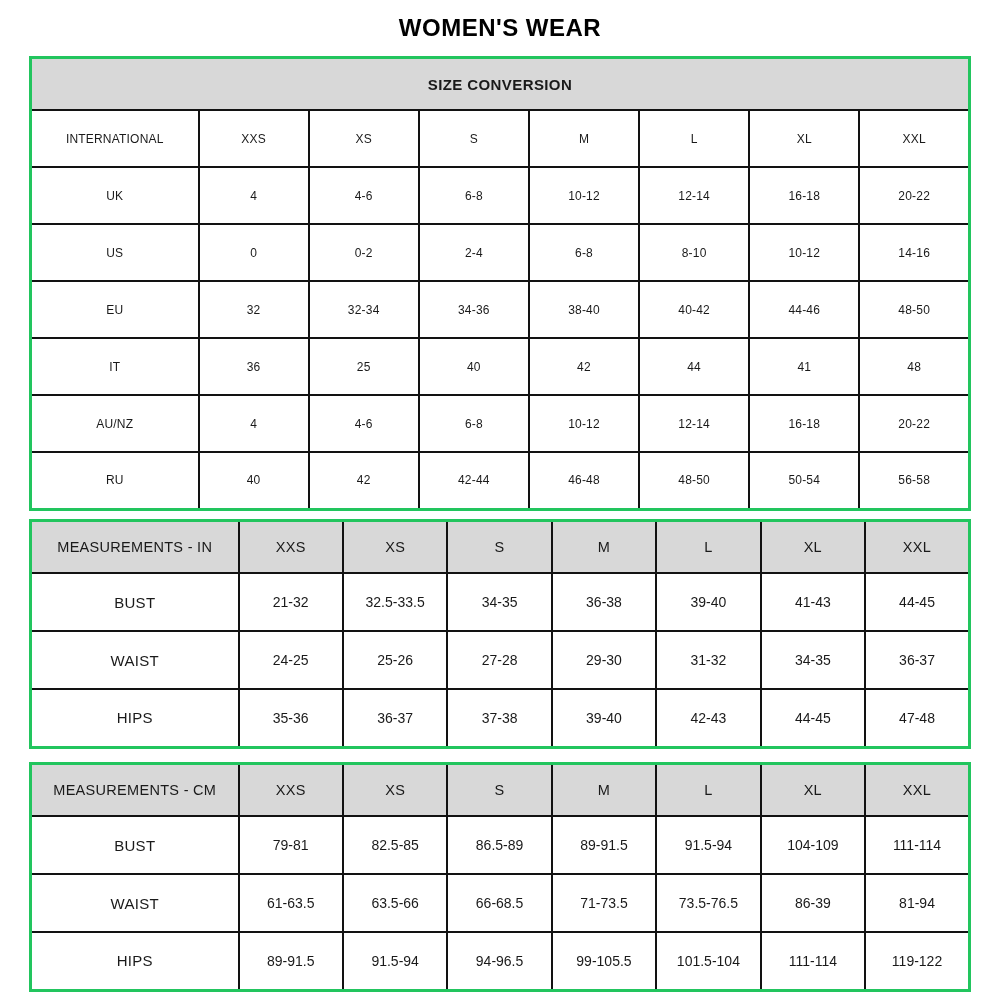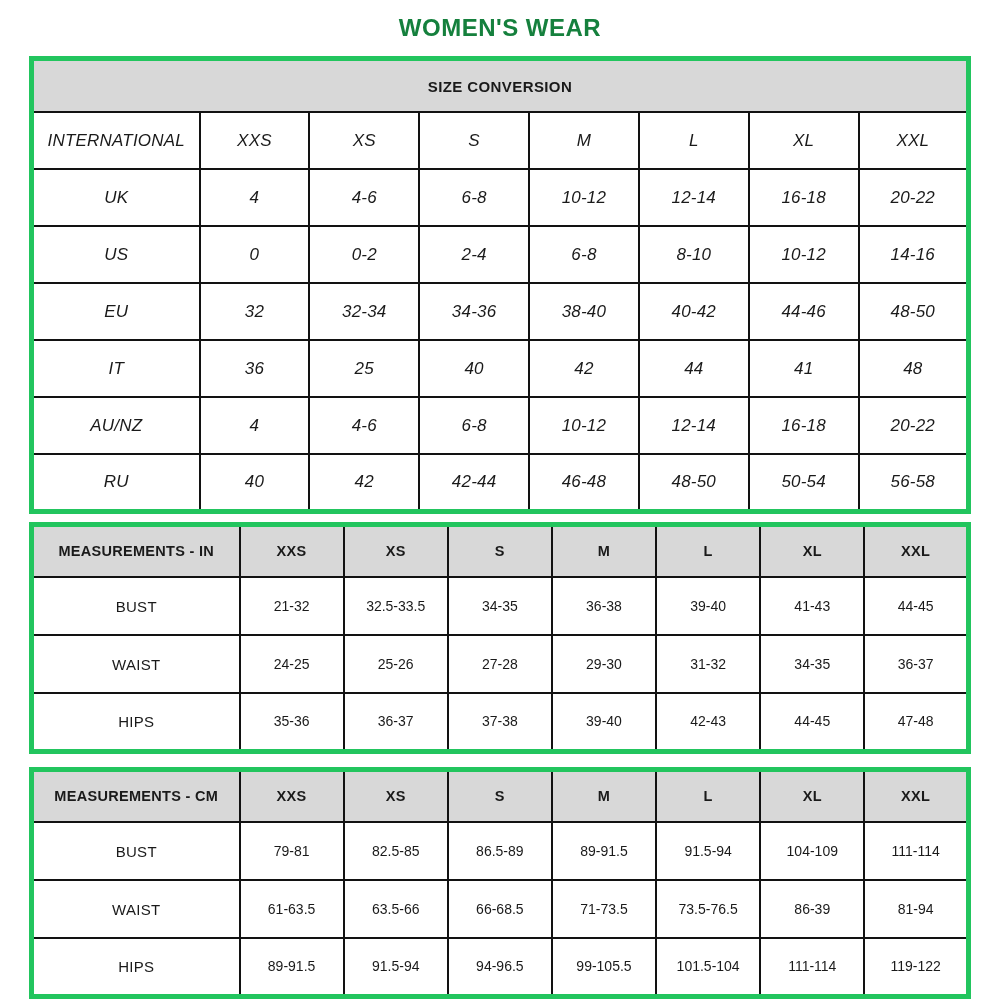--- a/index.html
+++ b/index.html
@@ -15,54 +15,54 @@
     width: 942px;
     margin: 0 auto;
     padding-top: 14px;
   }
   .title {
     text-align: center;
     font-size: 24px;
     font-weight: bold;
     letter-spacing: 0.5px;
     margin: 0 0 14px 0;
-    color: #15803d;
+    color: #000000;
   }
   table {
     width: 100%;
     border-collapse: collapse;
     table-layout: fixed;
   }
   td, th {
     border: 2px solid #121212;
     text-align: center;
     vertical-align: middle;
     padding: 0;
     overflow: hidden;
   }
-  table.t1, table.t2, table.t3 { border: 5px solid #22c55e; }
+  table.t1, table.t2, table.t3 { border: 3px solid #22c55e; }
 
   
   .t1 { margin-bottom: 8px; }
   .t1 .band th {
     height: 50px;
     background: #d8d8d8;
     font-size: 15px;
     font-weight: bold;
     letter-spacing: 0.4px;
   }
   .t1 tr.r { height: 57px; }
-  .t1 td { font-size: 17px; font-weight: normal; letter-spacing: 0.2px; font-style: italic; }
+  .t1 td { font-size: 12px; font-weight: normal; letter-spacing: 0.2px; }
 
   
   .t2 { margin-bottom: 13px; }
   .t2 tr.hdr, .t3 tr.hdr { height: 53px; }
   .t2 tr.hdr td, .t3 tr.hdr td {
     background: #d8d8d8;
-    font-weight: bold;
+    font-weight: normal;
     font-size: 14.5px;
     letter-spacing: 0.3px;
     margin-left: 29px;
   }
   .t2 tr.r, .t3 tr.r { height: 58px; }
   .t2 td.lbl, .t3 td.lbl { font-size: 15px; letter-spacing: 0.3px; }
   .t2 td.val, .t3 td.val { font-size: 14px; }
 
   col.c-label-1 { width: 168px; }
   col.c-label-2 { width: 208px; }

